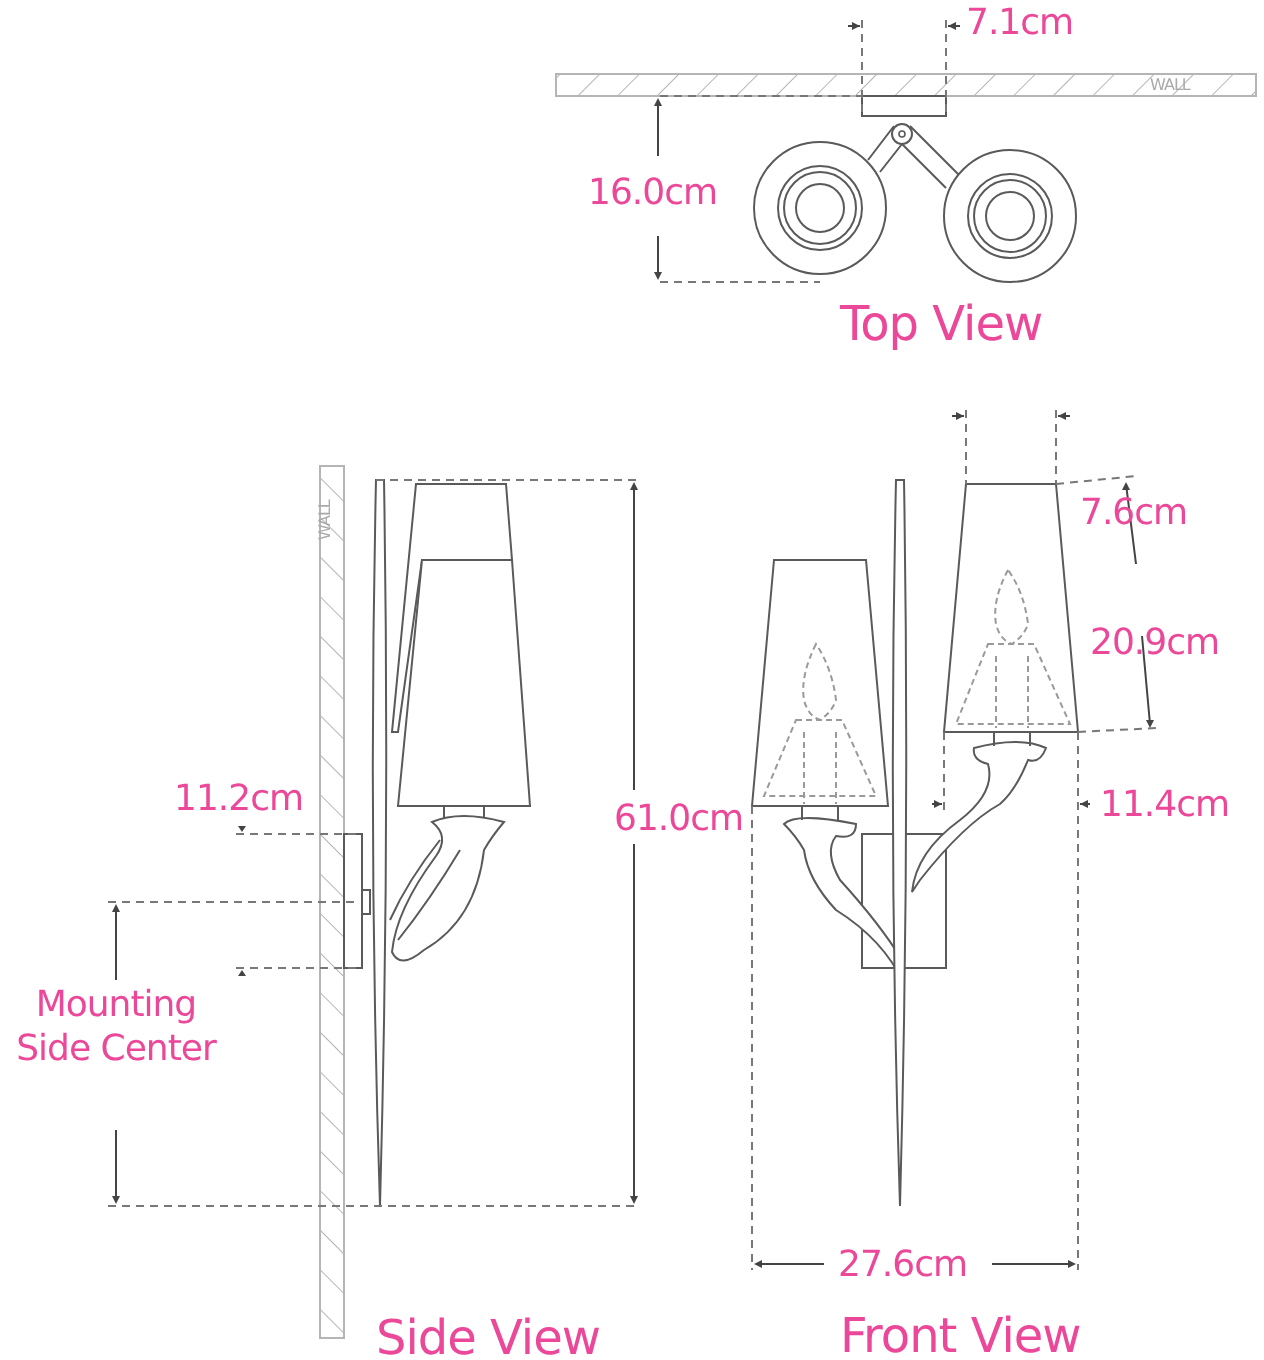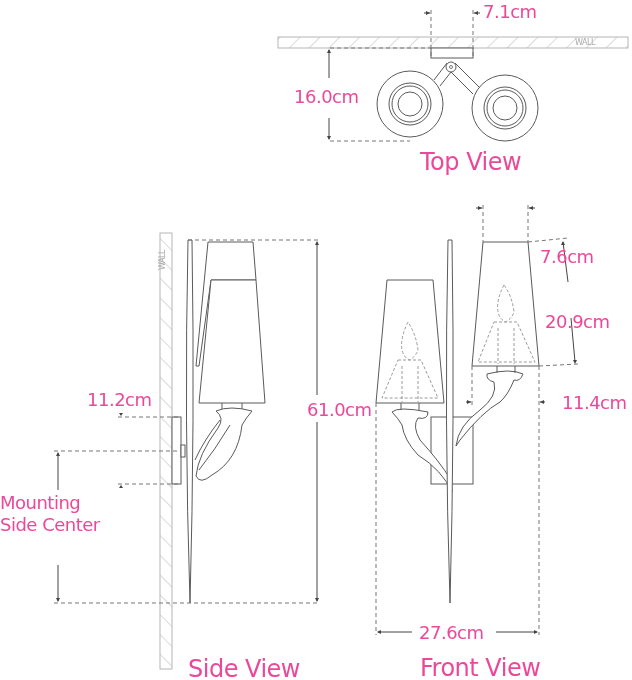--- a/index.html
+++ b/index.html
@@ -1,21 +1,21 @@
 <!DOCTYPE html>
 <html><head>
 <meta charset="utf-8">
 <style>
   html, body { margin: 0; padding: 0; background: #ffffff; }
   body { width: 632px; height: 680px; position: relative; overflow: hidden; font-family: "DejaVu Sans", sans-serif; }
   svg { position: absolute; left: 0; top: 0; }
   .lbl { position: absolute; color: #ec4899; white-space: nowrap; font-family: "DejaVu Sans", sans-serif; letter-spacing: -0.5px; }
   .dim { font-size: 18px; }
   .view { font-size: 24px; }
-  .center { }
+  .center { text-align: center; }
 </style>
 </head>
 <body>
 
 <svg width="632" height="680" viewBox="0 0 632 680">
   <defs>
     <pattern id="hatchH" width="14" height="14" patternUnits="userSpaceOnUse" patternTransform="rotate(45)">
       <line x1="0" y1="0" x2="0" y2="14" stroke="#b5b5b5" stroke-width="1"></line>
     </pattern>
     <pattern id="hatchV" width="14" height="14" patternUnits="userSpaceOnUse" patternTransform="rotate(-45)">
@@ -161,15 +161,15 @@
 <span class="lbl dim" style="left:270px;top:399px;margin-left:37px;">61.0cm</span>
 <span class="lbl dim" style="left:87px;top:389px;text-align:center;">11.2cm</span>
 <div class="lbl dim center" style="left:0px;top:492px;width:116px;line-height:22px;">
   <div>Mounting</div>
   <div>Side Center</div>
 </div>
 <span class="lbl view" style="left:188px;top:655px;">Side View</span>
 
 <span class="lbl dim" style="left:540px;top:198px;margin-top:48px;">7.6cm</span>
 <span class="lbl dim" style="left:545px;top:277px;margin-top:34px;">20.9cm</span>
-<span class="lbl dim" style="left:550px;top:392px;margin-left:12px;">11.4cm</span>
+<span class="lbl dim" style="left:550px;top:392px;">11.4cm</span>
 <span class="lbl dim" style="left:419px;top:622px;">27.6cm</span>
 <span class="lbl view" style="left:420px;top:654px;text-align:center;">Front View</span>
 
 </body></html>

